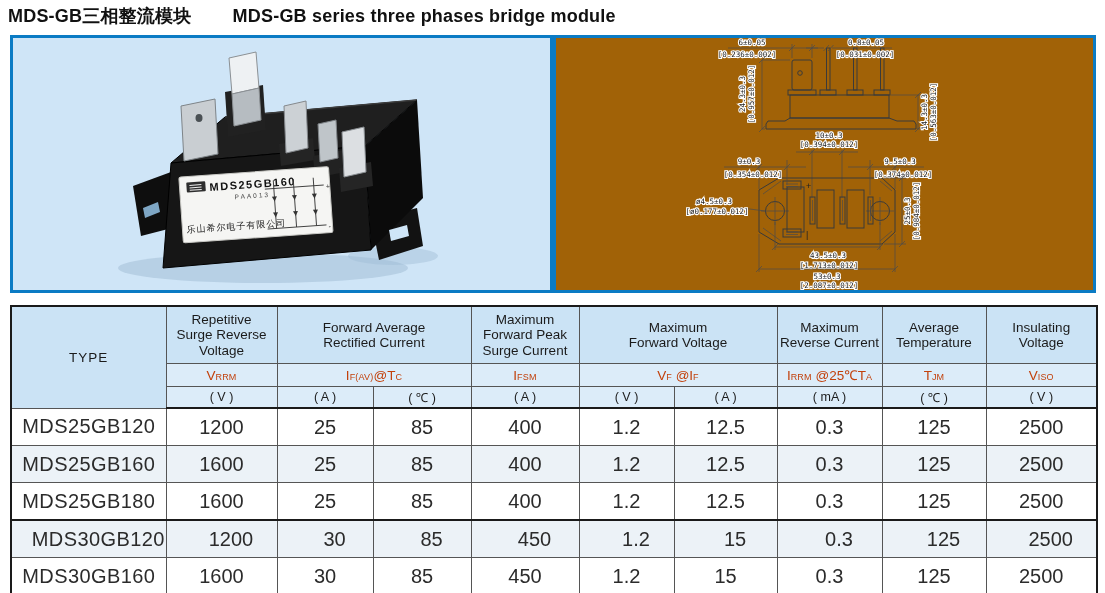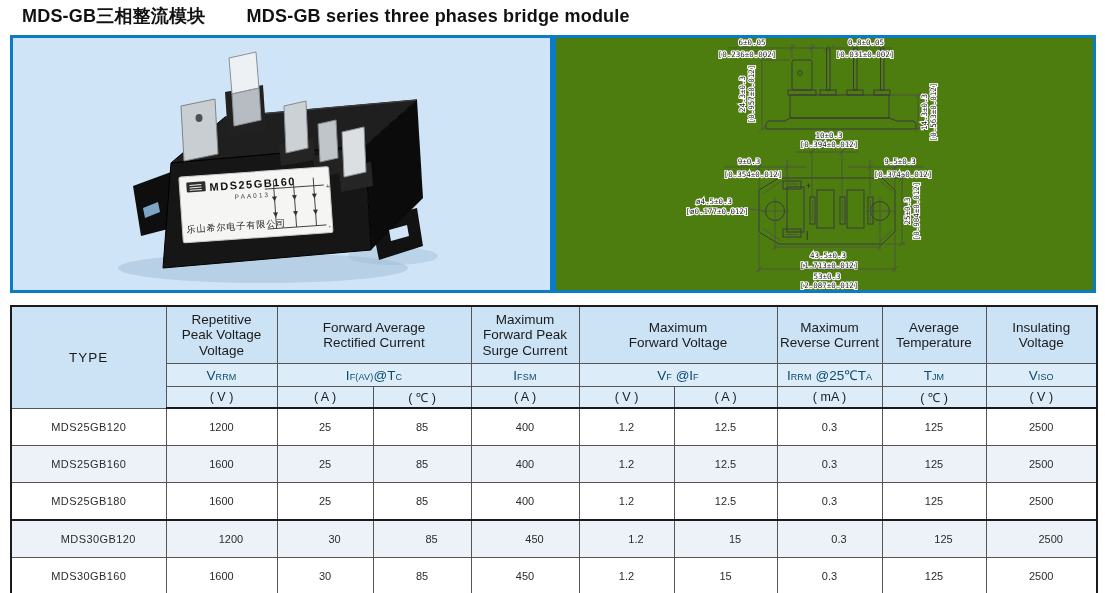--- a/index.html
+++ b/index.html
@@ -1,43 +1,43 @@
 <!DOCTYPE html>
 <html><head>
 <meta charset="utf-8">
 <style>
   html,body{margin:0;padding:0;background:#fff;}
   .page{position:relative;width:1105px;height:593px;overflow:hidden;background:#fff;
         font-family:"Liberation Sans",sans-serif;color:#1c1c1c;}
   
-  .title{position:absolute;left:22px;top:4px;font-size:18px;font-weight:bold;color:#111;
+  .title{position:absolute;left:8px;top:4px;font-size:18px;font-weight:bold;color:#111;
          letter-spacing:.2px;white-space:nowrap;}
   .title .en{margin-left:36px;}
   
   .panel{position:absolute;top:35px;height:258px;box-sizing:border-box;border:3px solid #0b7bc4;}
   .photo-panel{left:10px;width:543px;background:#cfe5f7;}
-  .drawing-panel{left:553px;width:543px;background:#4d7c0f;}
+  .drawing-panel{left:553px;width:543px;background:#a16207;}
   .panel svg{display:block;width:537px;height:252px;}
   
   .dln{stroke:#3a3a3a;stroke-width:1;fill:none;}
   .thn{stroke:#4a4a4a;stroke-width:.7;fill:none;}
   .dtx{font-family:"DejaVu Sans Mono",monospace;font-size:7.5px;fill:#222;
        paint-order:stroke;stroke:#ffffff;stroke-width:2.2px;}
   
   table.spec{position:absolute;left:10px;top:305px;width:1086px;border-collapse:collapse;
              table-layout:fixed;background:#fff;}
   table.spec th,table.spec td{border:1px solid #555;text-align:center;vertical-align:middle;
              padding:0;font-weight:normal;}
   table.spec{border:2px solid #1a1a1a;}
   tr.h1 th{height:56px;background:#cbe3f5;font-size:13.5px;line-height:1.13;white-space:pre-line;color:#1b1b1b;}
-  tr.h2 th{height:22px;background:#dcecf9;font-size:13.5px;color:#0c4a6e;}
+  tr.h2 th{height:22px;background:#dcecf9;font-size:13.5px;color:#c2410c;}
   tr.h3 th{height:20px;background:#dcecf9;font-size:12.5px;border-bottom:2px solid #1a1a1a;}
   th.type-h{background:#cbe3f5;font-size:14px;letter-spacing:1px;margin-left:12px;}
   .ss{font-size:9px;letter-spacing:.2px;}
-  tbody td{height:36px;font-size:11px;color:#2b2b2b;}
+  tbody td{height:36px;font-size:20px;color:#2b2b2b;}
   tbody td.type-col{letter-spacing:.4px;}
   tbody tr.stripe td{background:#ecf2f7;}
   tbody tr.group-sep td{border-top:2px solid #1a1a1a;padding-left:19px;}
 </style>
 </head>
 <body>
 
 <div class="page">
 
   <div class="title">
@@ -248,21 +248,21 @@
         <col style="width:95px">
         <col style="width:103px">
         <col style="width:105px">
       <col style="width:104px">
         <col style="width:111px">
     </colgroup>
     <thead>
       <tr class="h1">
         <th rowspan="3" class="type-h">TYPE</th>
         <th>Repetitive
-Peak Voltage
+Surge Reverse
 Voltage</th>
         <th colspan="2">Forward Average
 Rectified Current</th>
         <th>Maximum
 Forward Peak
 Surge Current</th>
         <th colspan="2">Maximum
 Forward Voltage</th>
         <th>Maximum
 Reverse Current</th>

